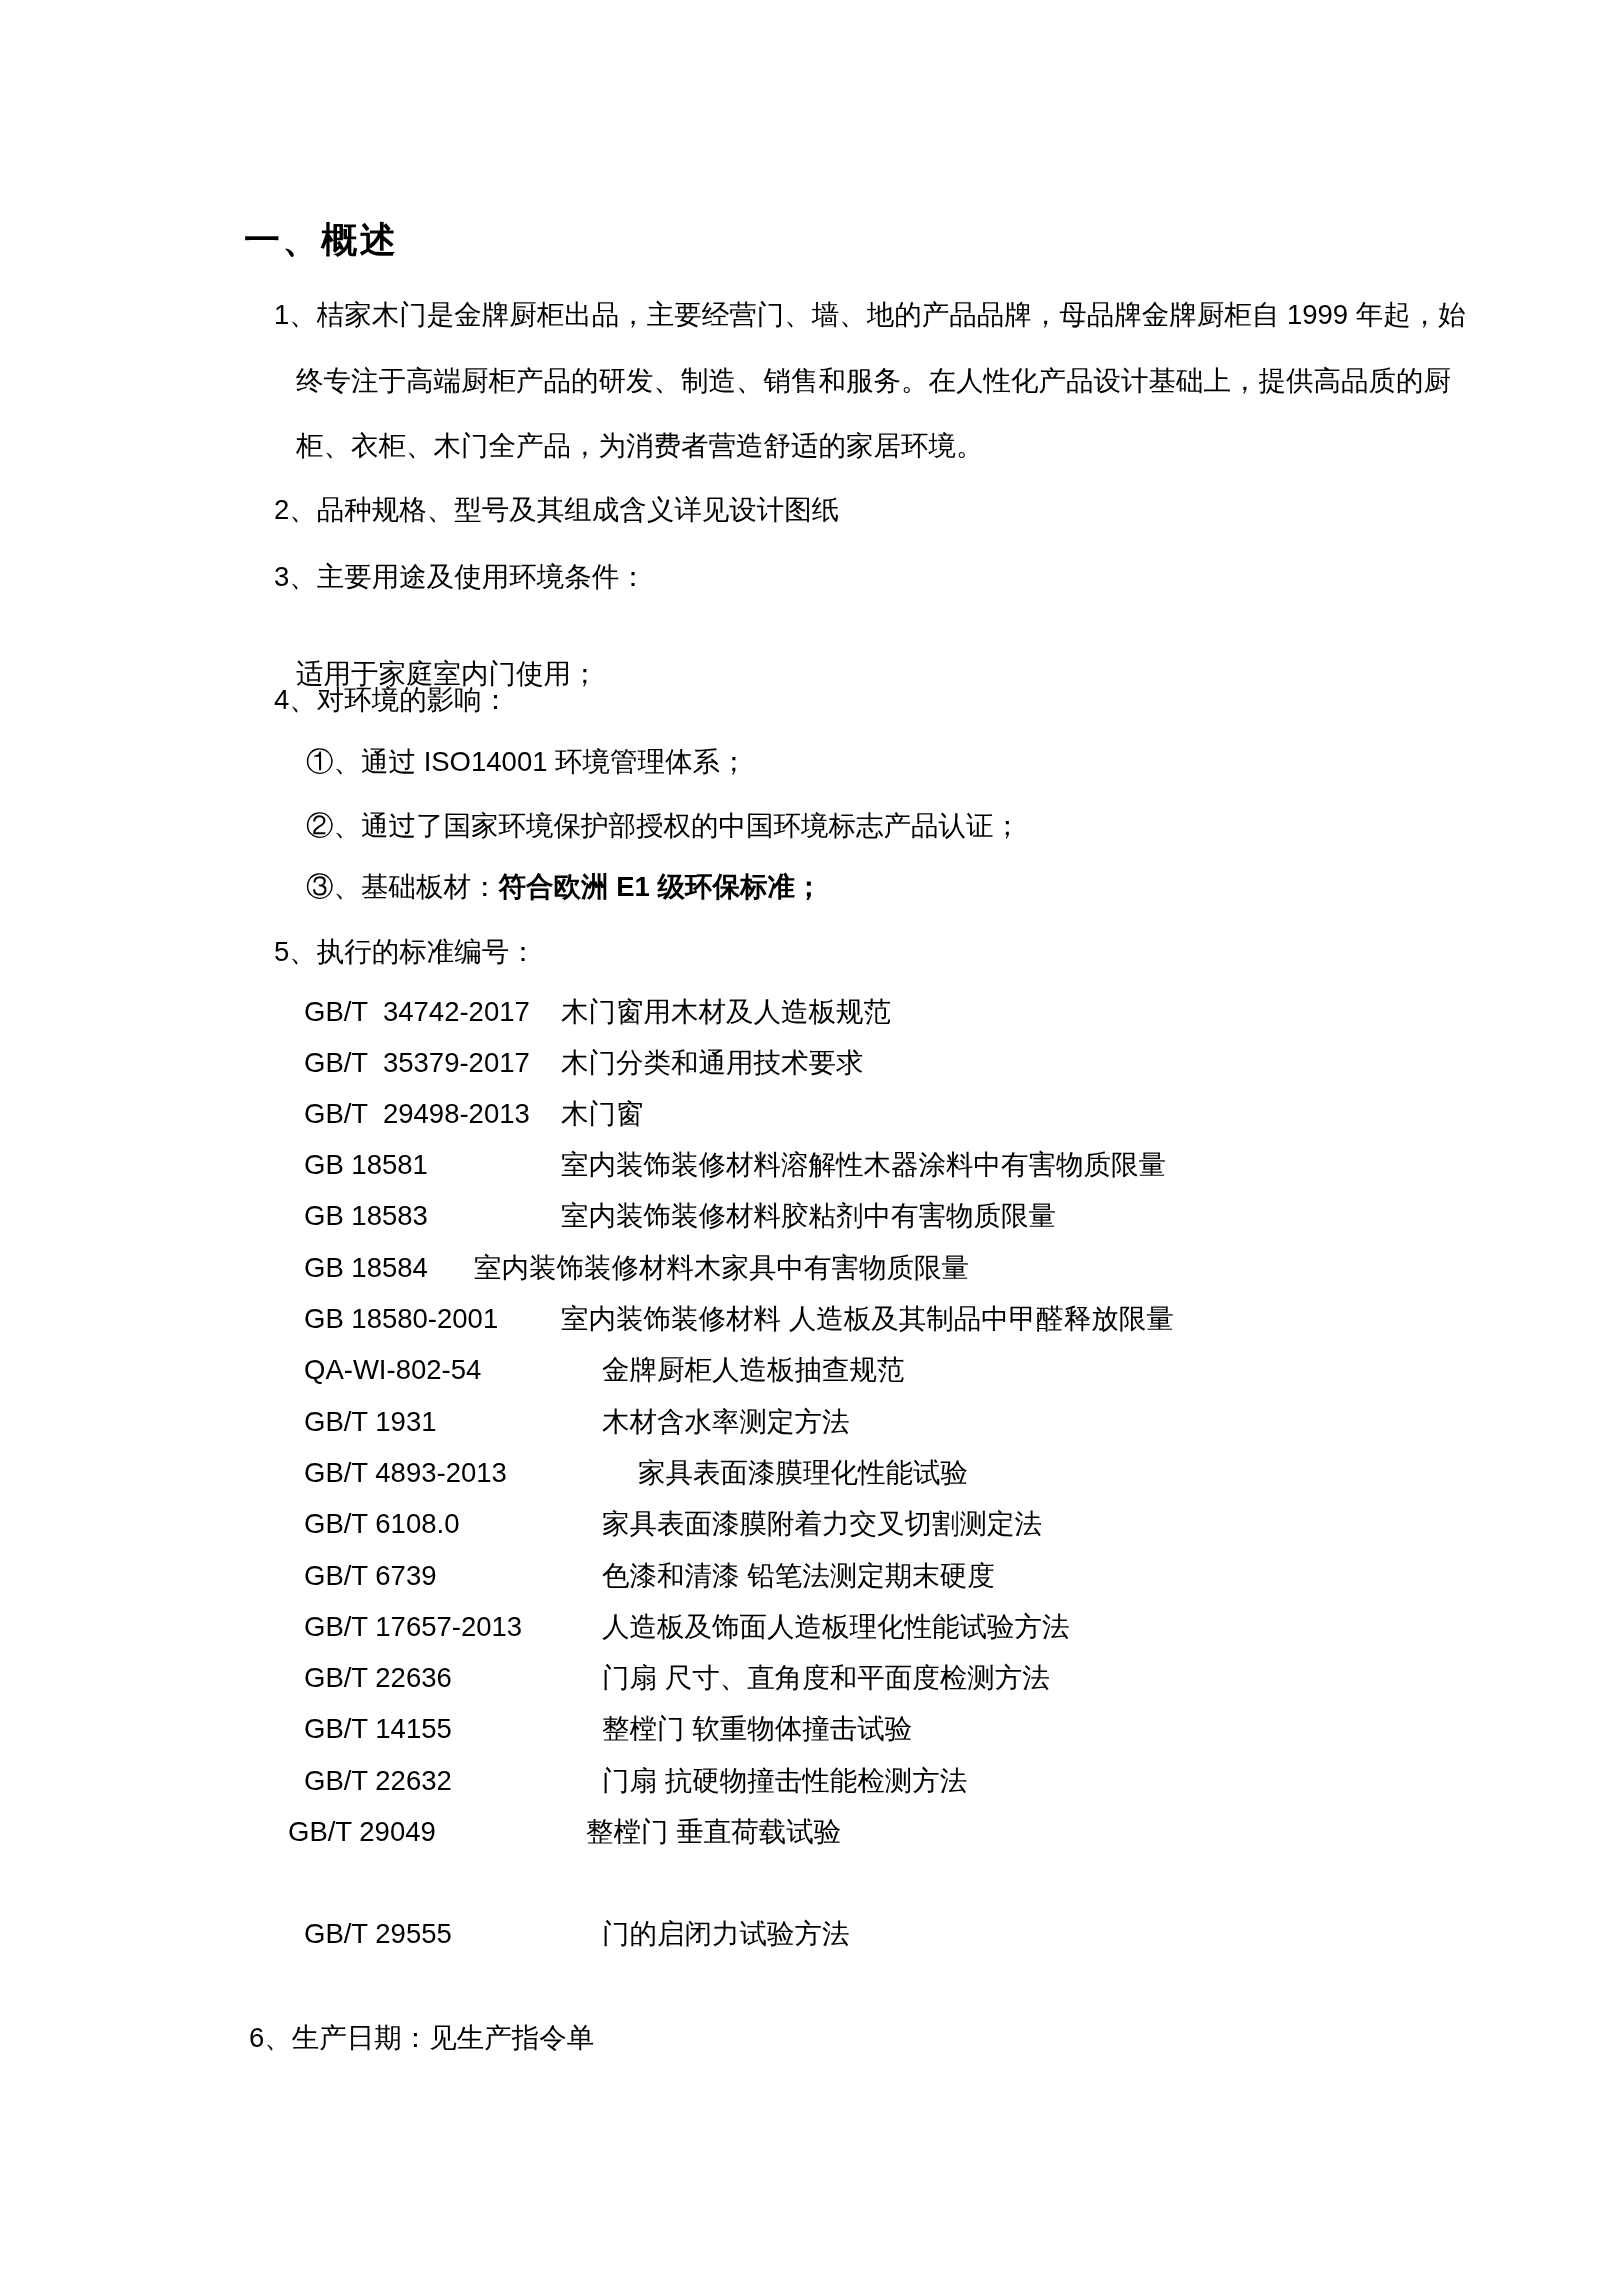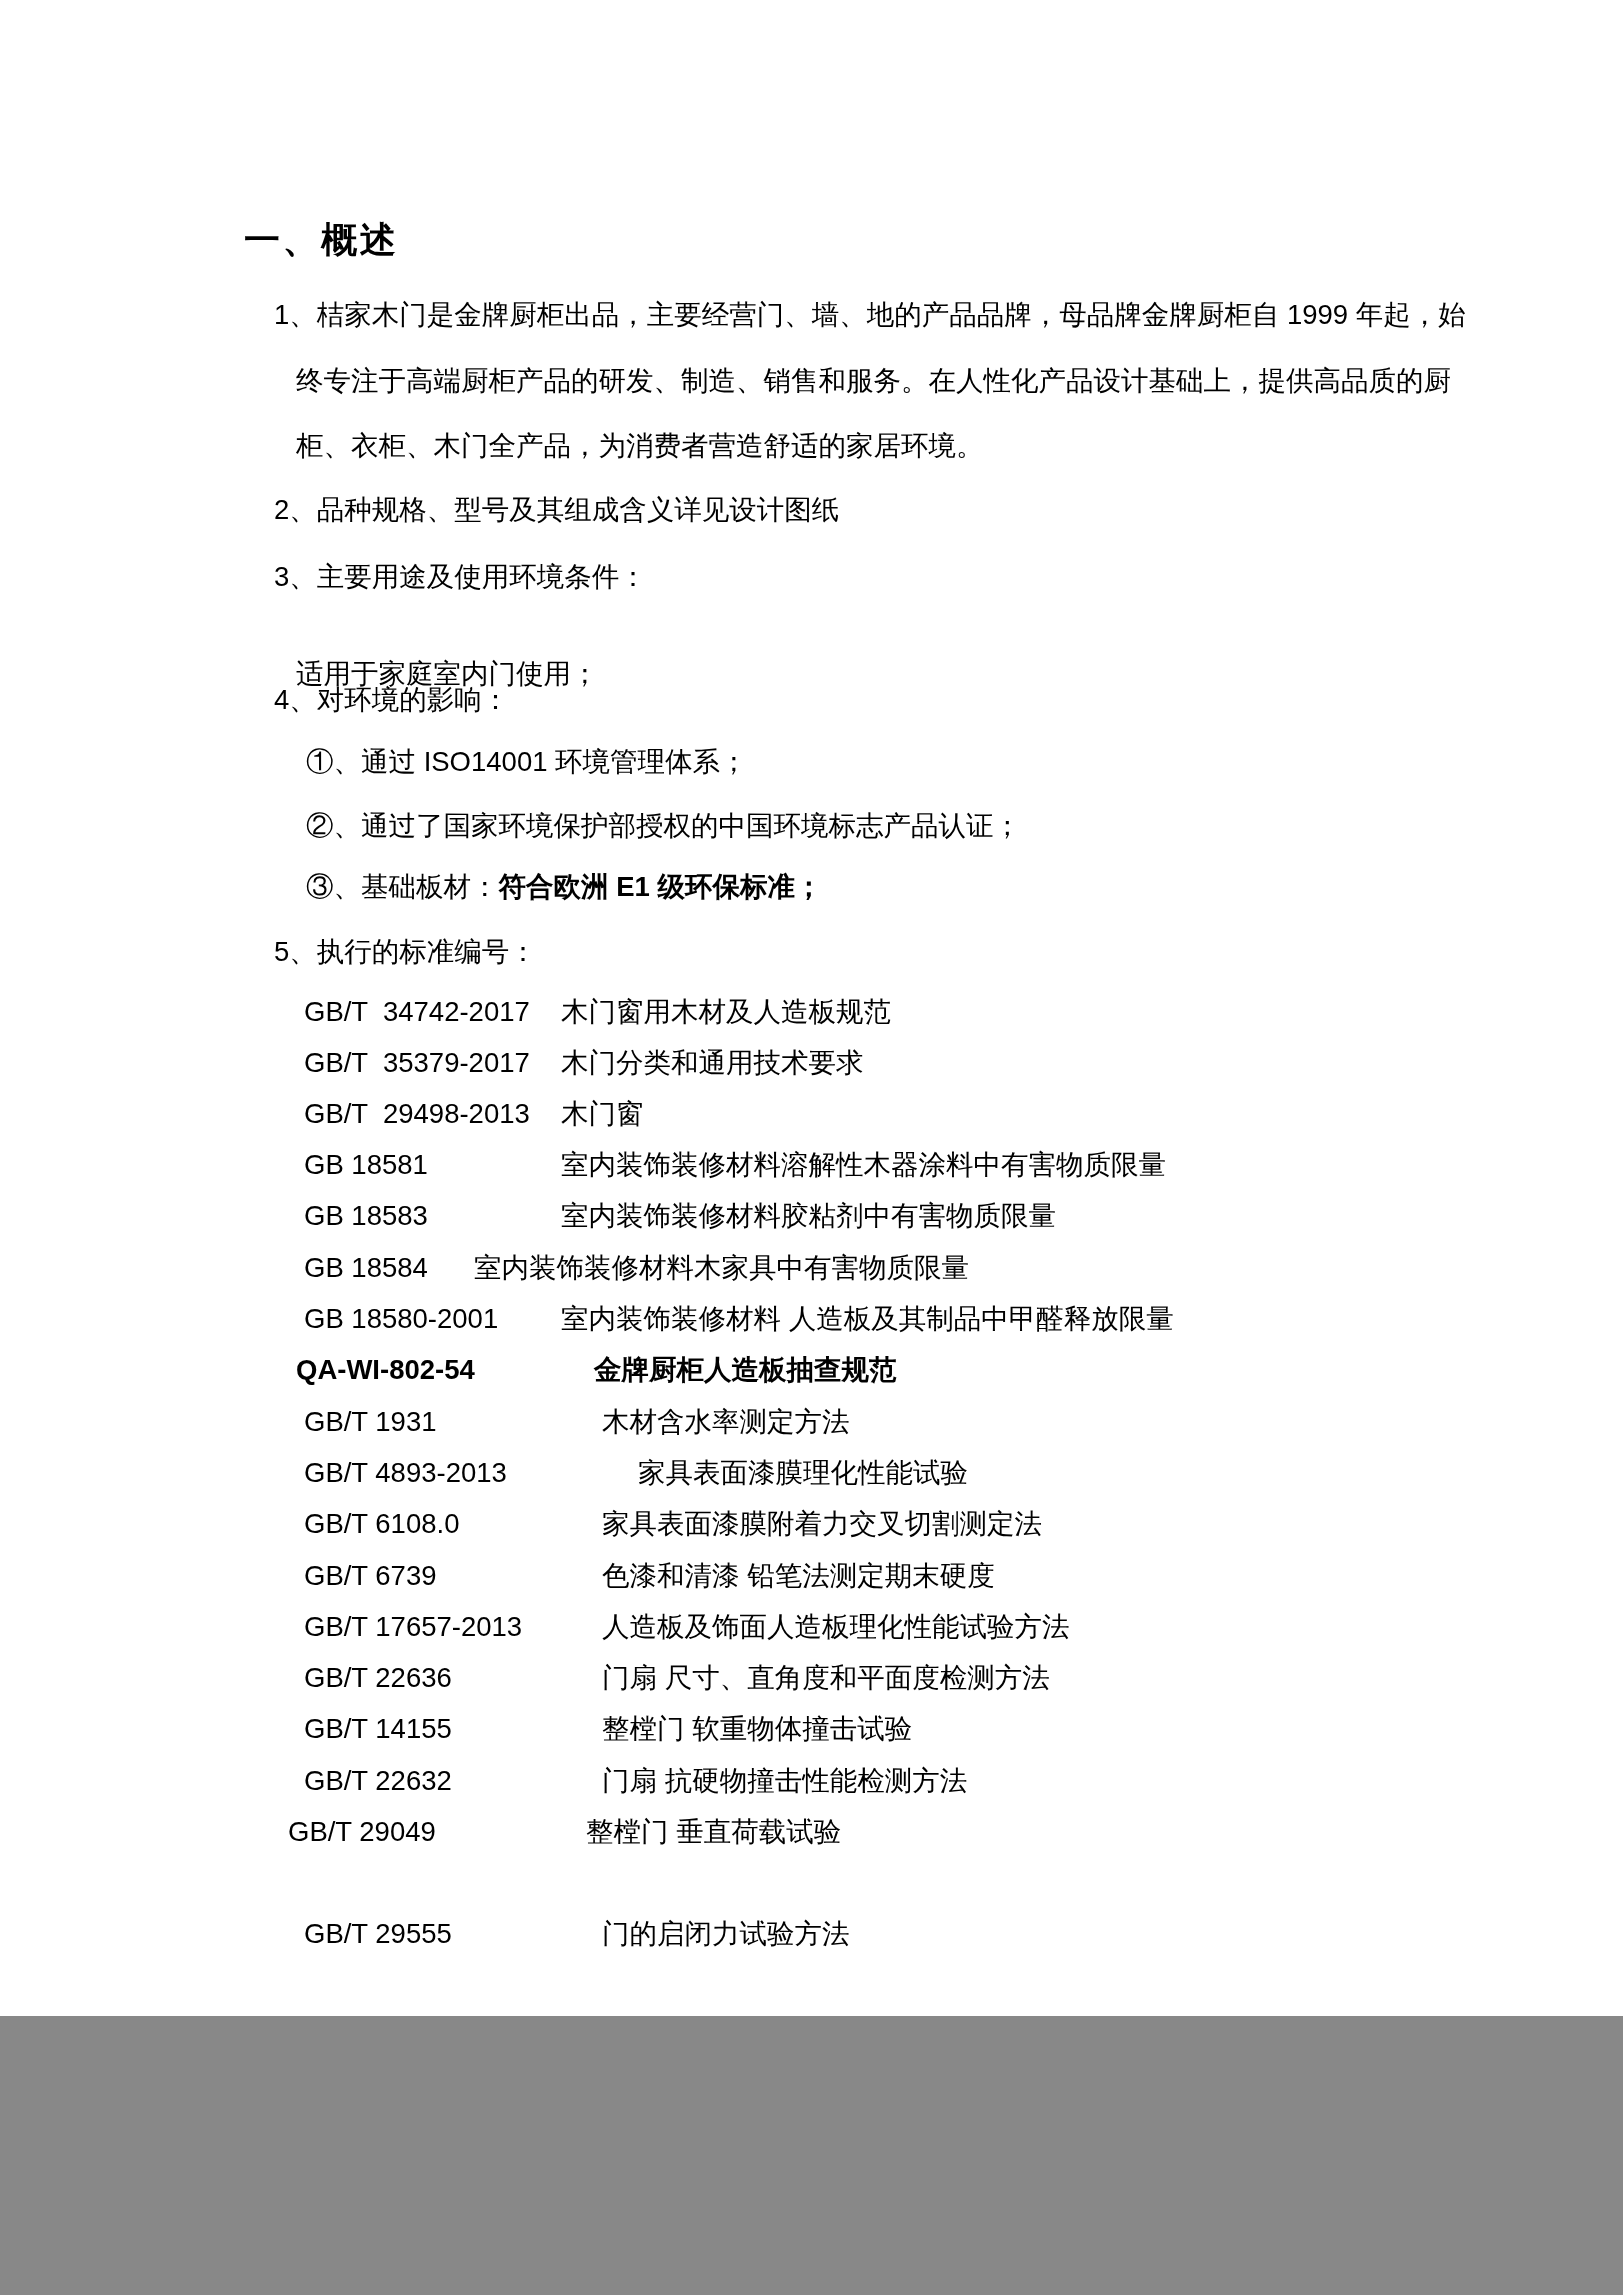--- a/index.html
+++ b/index.html
@@ -1,19 +1,19 @@
 <!DOCTYPE html>
 <html style="font-size:10.5px"><head>
 <meta charset="utf-8">
 <style>
   html, body { margin: 0; padding: 0; background: #888; }
   .page {
     position: relative;
     width: 1623px;
-    height: 2016px;
+    height: 2295px;
     background: #ffffff;
     color: #000000;
     font-family: "Liberation Sans", sans-serif;
     font-size: 27.5px;
     line-height: 1.25;
     overflow: hidden;
   }
   .abs { position: absolute; white-space: pre; }
   .doc-title {
     font-size: 36px;
@@ -73,21 +73,21 @@
     <span class="std-name">室内装饰装修材料胶粘剂中有害物质限量</span>
   </div>
   <div class="abs std-row" style="left:304px; top:1251px;gap:12px;">
     <span class="std-code col-c">GB 18584</span>
     <span class="std-name">室内装饰装修材料木家具中有害物质限量</span>
   </div>
   <div class="abs std-row" style="left:304px; top:1302px;">
     <span class="std-code col-a">GB 18580-2001</span>
     <span class="std-name">室内装饰装修材料 人造板及其制品中甲醛释放限量</span>
   </div>
-  <div class="abs std-row" style="left:296px; top:1353px;font-weight:bold;">
+  <div class="abs std-row" style="left:304px; top:1353px;">
     <span class="std-code col-b">QA-WI-802-54</span>
     <span class="std-name">金牌厨柜人造板抽查规范</span>
   </div>
   <div class="abs std-row" style="left:304px; top:1405px;">
     <span class="std-code col-b">GB/T 1931</span>
     <span class="std-name">木材含水率测定方法</span>
   </div>
   <div class="abs std-row" style="left:304px; top:1456px;gap:36px;">
     <span class="std-code col-b">GB/T 4893-2013</span>
     <span class="std-name">家具表面漆膜理化性能试验</span>

